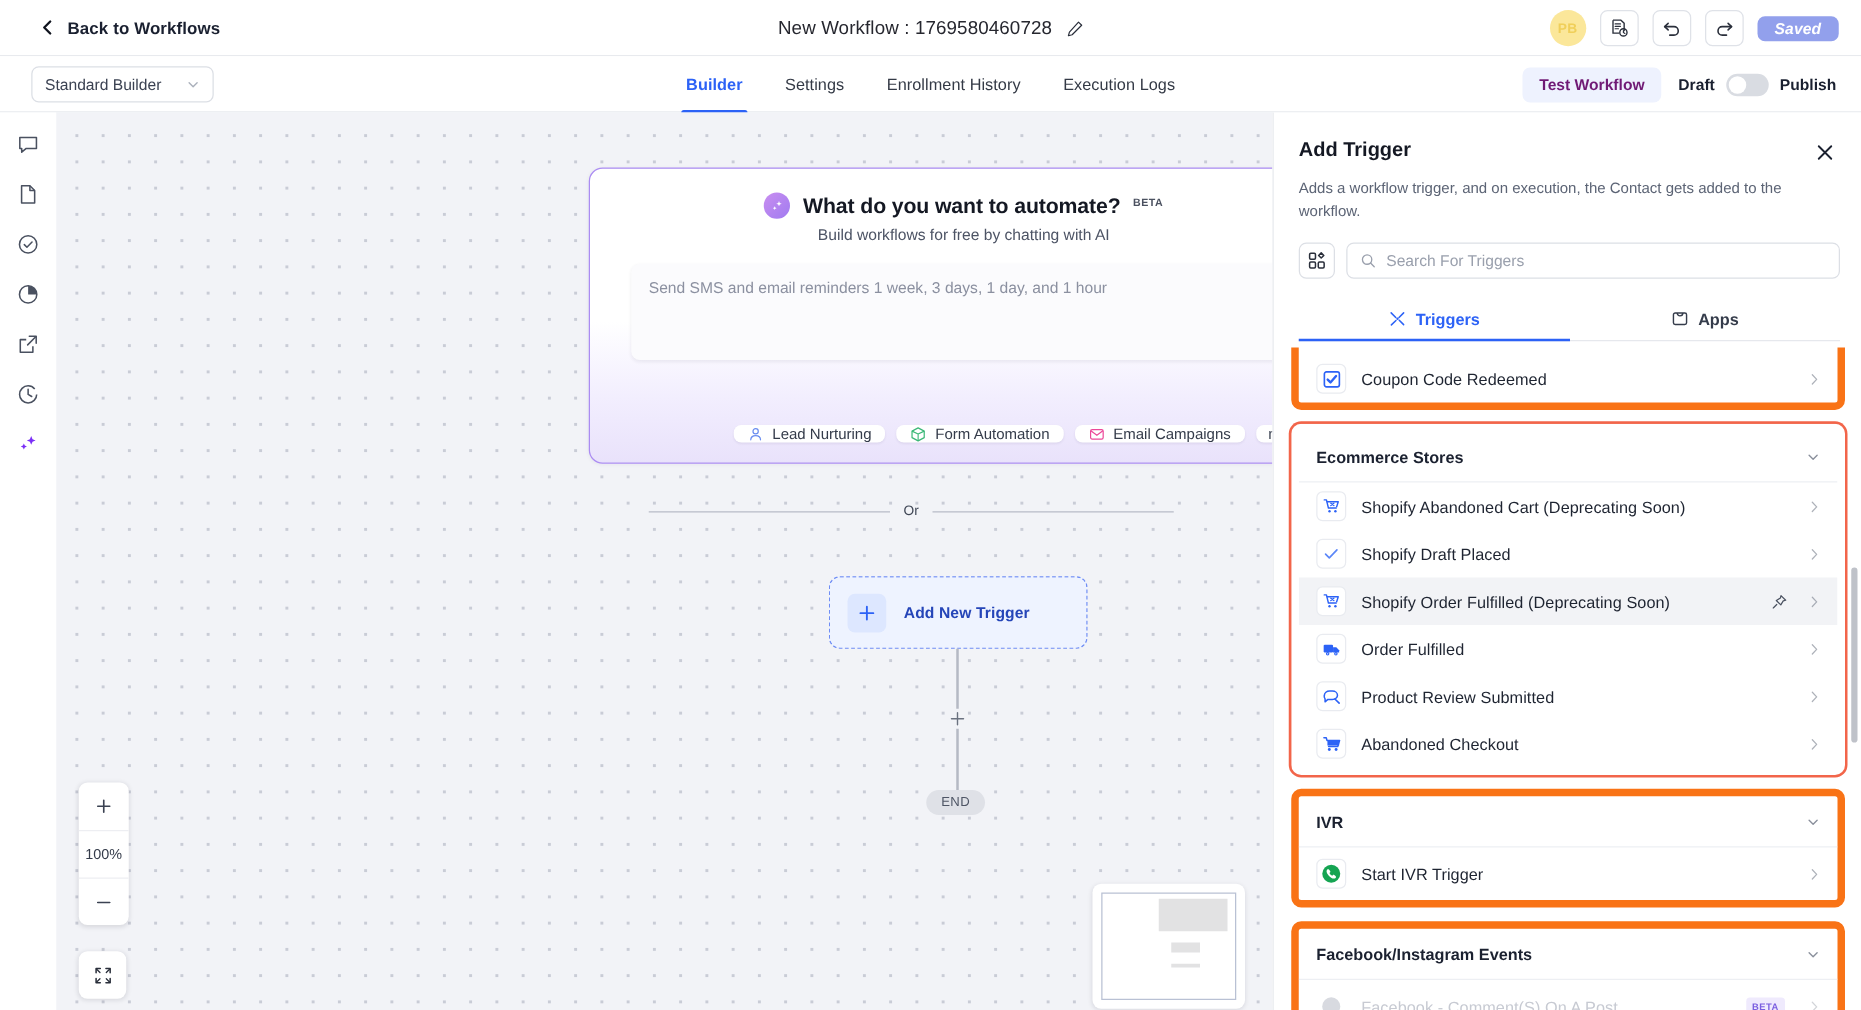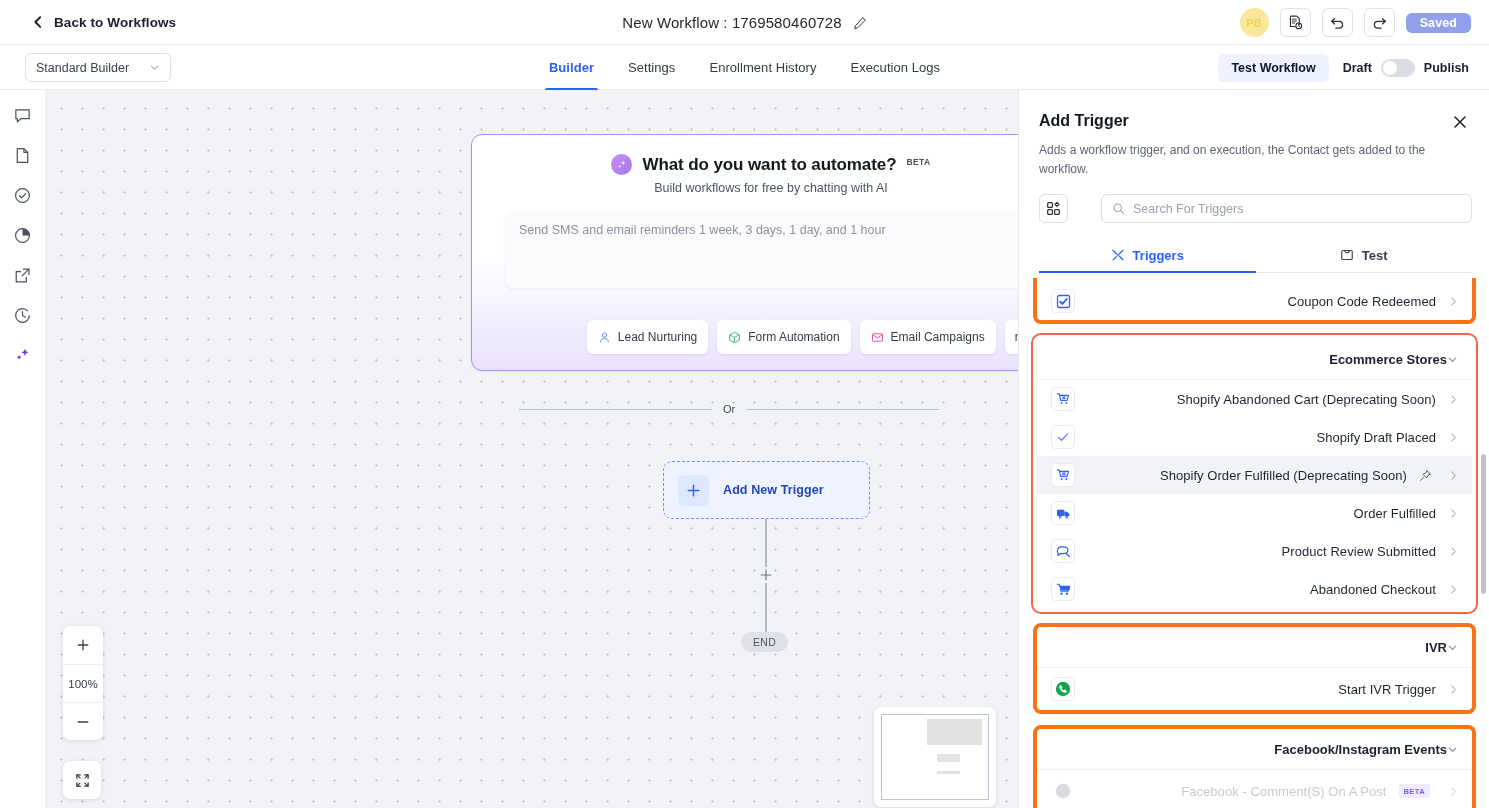--- a/index.html
+++ b/index.html
@@ -45,20 +45,21 @@
     width: 31px; height: 29px; border: 1px solid #dfe2e8; border-radius: 6px;
     background: #fff; display: flex; align-items: center; justify-content: center;
     cursor: pointer;
   }
   .icon-btn svg { display: block; }
   .saved-btn {
     height: 20px; padding: 0 14px; border-radius: 6px;
     background: #92a0ec; color: #fff; font-size: 12.5px; font-weight: 700;
     display: flex; align-items: center; justify-content: center; cursor: pointer;
     letter-spacing: .1px;
+    font-style: italic;
   }
 
   
   .subbar {
     position: absolute; top: 45px; left: 0; width: 1489px; height: 45px;
     background: #fff; border-bottom: 1px solid #e8eaee;
   }
   .builder-select {
     position: absolute; left: 25px; top: 8px;
     width: 146px; height: 29px; border: 1px solid #dcdfe5; border-radius: 6px;
@@ -80,21 +81,21 @@
   .tab.active::after {
     content: ""; position: absolute; left: 13px; right: 13px; bottom: 0;
     height: 2.5px; background: #2c62f6; border-radius: 2px 2px 0 0;
   }
   .subbar-right {
     position: absolute; right: 20px; top: 0; height: 45px;
     display: flex; align-items: center; gap: 14px;
   }
   .test-wf-btn {
     height: 28px; padding: 0 13px; border-radius: 6px; background: #eef2fe;
-    color: #0f172a; font-size: 12.5px; font-weight: 700;
+    color: #701a75; font-size: 12.5px; font-weight: 700;
     display: flex; align-items: center; cursor: pointer;
   }
   .pub-group { display: flex; align-items: center; gap: 9px; }
   .pub-label { font-size: 12.5px; font-weight: 700; color: #1a2030; }
   .toggle {
     width: 34px; height: 18px; border-radius: 10px; background: #d9dce2;
     position: relative; cursor: pointer;
   }
   .toggle .knob {
     position: absolute; left: 2px; top: 2px; width: 14px; height: 14px;
@@ -143,21 +144,21 @@
     margin: 16px 0 0 33px; width: 540px; height: 77px;
     background: #fbfbfd; border-radius: 7px;
     box-shadow: 0 1px 3px rgba(30,30,60,.07);
     padding: 12px 14px; font-size: 12.5px; color: #8b90a0;
     cursor: text;
   }
   .chips {
     position: absolute; right: 18px; bottom: 16px; display: flex; gap: 9px; align-items: center;
   }
   .chip {
-    height: 34px; padding: 0 11px; border-radius: 6px; background: #fff;
+    height: 14px; padding: 0 11px; border-radius: 6px; background: #fff;
     display: flex; align-items: center; gap: 7px;
     font-size: 12px; color: #343b4a; cursor: pointer;
     box-shadow: 0 1px 2px rgba(40,30,80,.09);
   }
   .chip.more { padding: 0 10px; color: #3a4150; }
 
   
   .or-row {
     position: absolute; left: 474px; top: 313px; width: 420px;
     display: flex; align-items: center; gap: 11px;
@@ -236,43 +237,43 @@
     font-size: 12px; color: #5c6475; line-height: 1.55; margin-top: 11px;
     width: 415px;
   }
   .search-row { display: flex; gap: 9px; align-items: center; margin-top: 16px; }
   .grid-btn {
     width: 29px; height: 29px; border: 1px solid #dcdfe5; border-radius: 6px;
     display: flex; align-items: center; justify-content: center; cursor: pointer; background:#fff;
   }
   .search-box {
     flex: 1; height: 29px; border: 1px solid #dcdfe5; border-radius: 6px;
-    display: flex; align-items: center; gap: 8px; padding: 0 10px; cursor: text; margin-left: 24px;
+    display: flex; align-items: center; gap: 8px; padding: 0 10px; cursor: text;
   }
   .search-box .ph { font-size: 12.5px; color: #9aa0ad; }
   .ptabs { display: flex; margin-top: 15px; border-bottom: 1px solid #e6e8ed; }
   .ptab {
     flex: 1; height: 34px; display: flex; align-items: center; justify-content: center;
     gap: 8px; font-size: 13px; font-weight: 700; color: #353c4b; cursor: pointer;
     position: relative;
   }
   .ptab.active { color: #2c62f6; }
   .ptab.active::after {
     content: ""; position: absolute; left: 0; right: 0; bottom: -1px; height: 2.5px;
     background: #2c62f6;
   }
 
   
   .list-area {
     position: absolute; top: 188px; left: 0; width: 471px; height: 530px;
     overflow: hidden; padding: 0 14px;
   }
   .group-card {
-    border: 4px solid #f97316; border-radius: 8px; background: #fff;
-    margin-bottom: 11px; overflow: hidden; text-align: right;
+    border: 6px solid #f97316; border-radius: 8px; background: #fff;
+    margin-bottom: 11px; overflow: hidden;
   }
   .group-card.highlight {
     box-shadow: 0 0 0 2px #f2654a;
     border-color: transparent;
   }
   .group-header {
     height: 41px; display: flex; align-items: center; padding: 0 14px;
     border-bottom: 1px solid #edeff3; cursor: pointer;
   }
   .group-header .gh-title { flex: 1; font-size: 13px; font-weight: 700; color: #1b2130; }
@@ -548,21 +549,21 @@
             <path d="M13.6 2.6 L9.4 6.8 M6.6 9.6 L2.4 13.6" stroke="#2c62f6" stroke-width="1.4" stroke-linecap="round"></path>
             <circle cx="8" cy="8" r="1.1" fill="#2c62f6"></circle>
           </svg>
           <span>Triggers</span>
         </div>
         <div class="ptab">
           <svg width="14" height="14" viewBox="0 0 16 16">
             <rect x="2" y="2.8" width="12" height="10.4" rx="1.6" fill="none" stroke="#353c4b" stroke-width="1.3"></rect>
             <path d="M5.4 2.8 a2.6 2.6 0 0 0 5.2 0" fill="none" stroke="#353c4b" stroke-width="1.3"></path>
           </svg>
-          <span>Test</span>
+          <span>Apps</span>
         </div>
       </div>
     </div>
 
     <div class="list-area">
 
       <div class="group-card" style="margin-top:-12px;">
         <div class="trig-row" style="margin-top:12px;">
           <div class="trig-icon">
             <svg width="15" height="15" viewBox="0 0 16 16">

